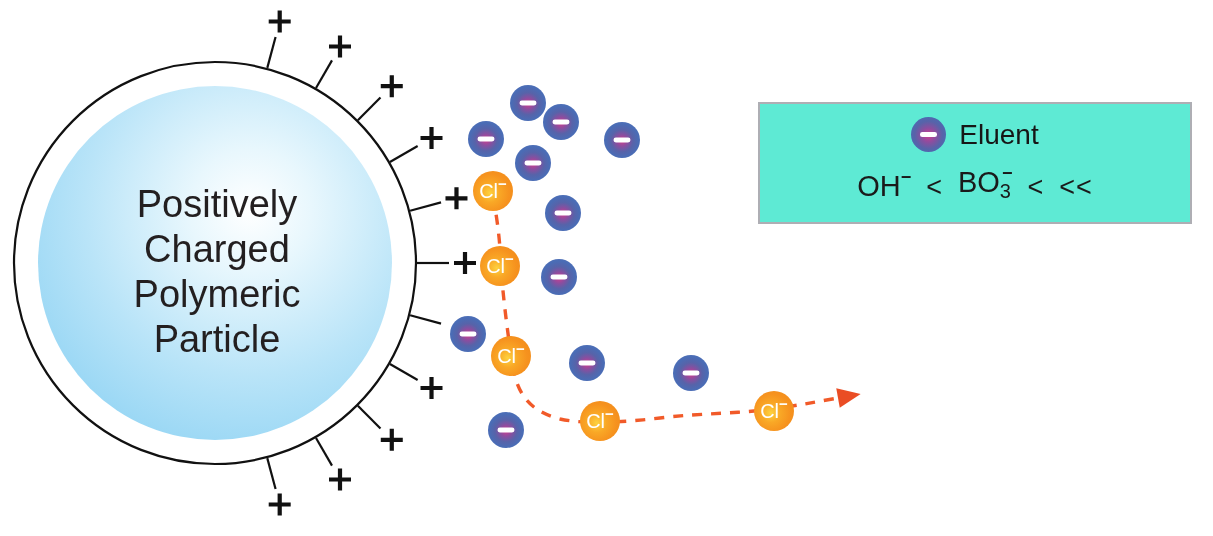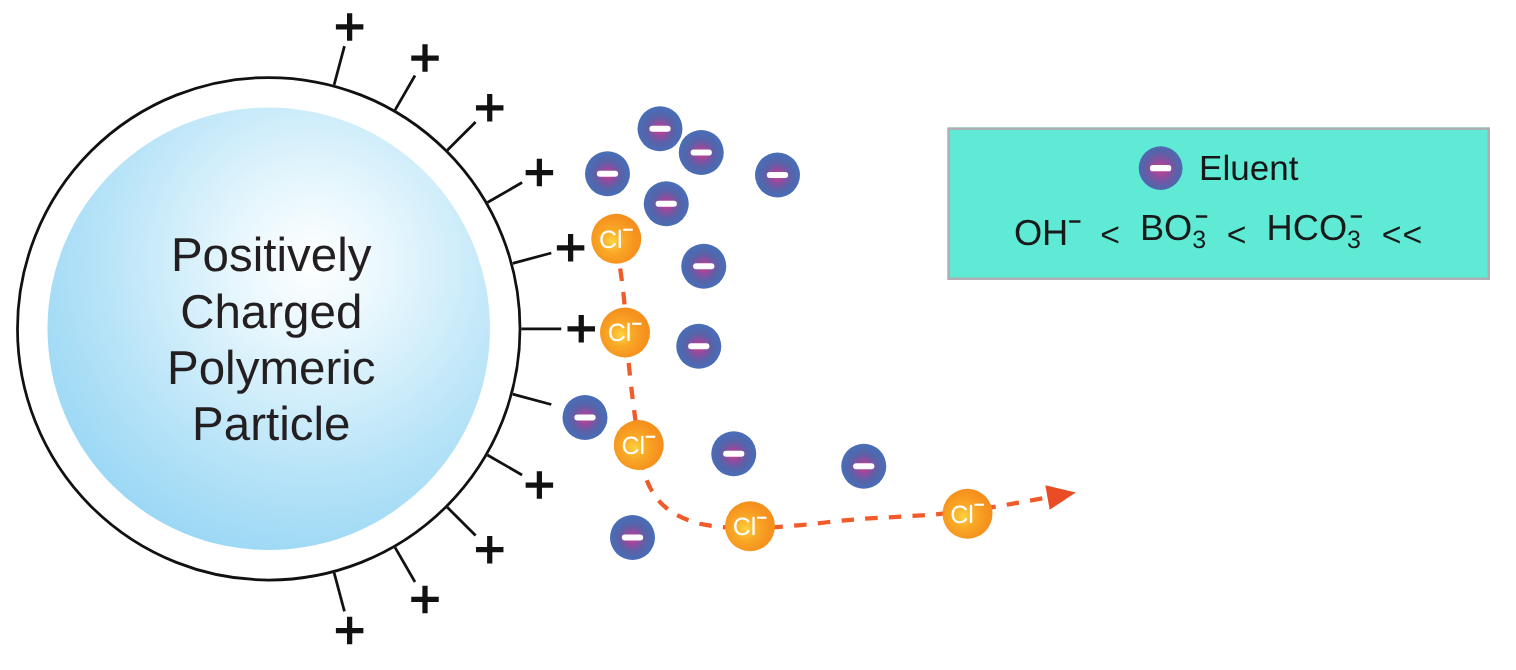--- a/index.html
+++ b/index.html
@@ -172,17 +172,16 @@
       <div class="legend-icon" style="background: radial-gradient(circle at 50% 52%, rgb(207, 63, 142) 0%, rgb(141, 77, 159) 28%, rgb(87, 99, 169) 55%, rgb(74, 108, 181) 82%);">
         <div class="minus-bar"></div>
       </div>
       <span class="legend-label">Eluent</span>
     </div>
     <div class="legend-row2" id="formula-row">
         <span class="chem"><span>OH</span><sup class="">−</sup></span>
         <span class="formula-sep">&lt;</span>
         <span class="chem"><span>BO</span><sub>3</sub><sup class="over-sub">−</sup></span>
         <span class="formula-sep">&lt;</span>
-        <span class="chem"><span>HCO</span><sub>3</sub><sup class="over-sub">−</sup></span>
         <span class="formula-sep">&lt;&lt;</span>
       </div>
   </div>
 </div>
 
 </body></html>

